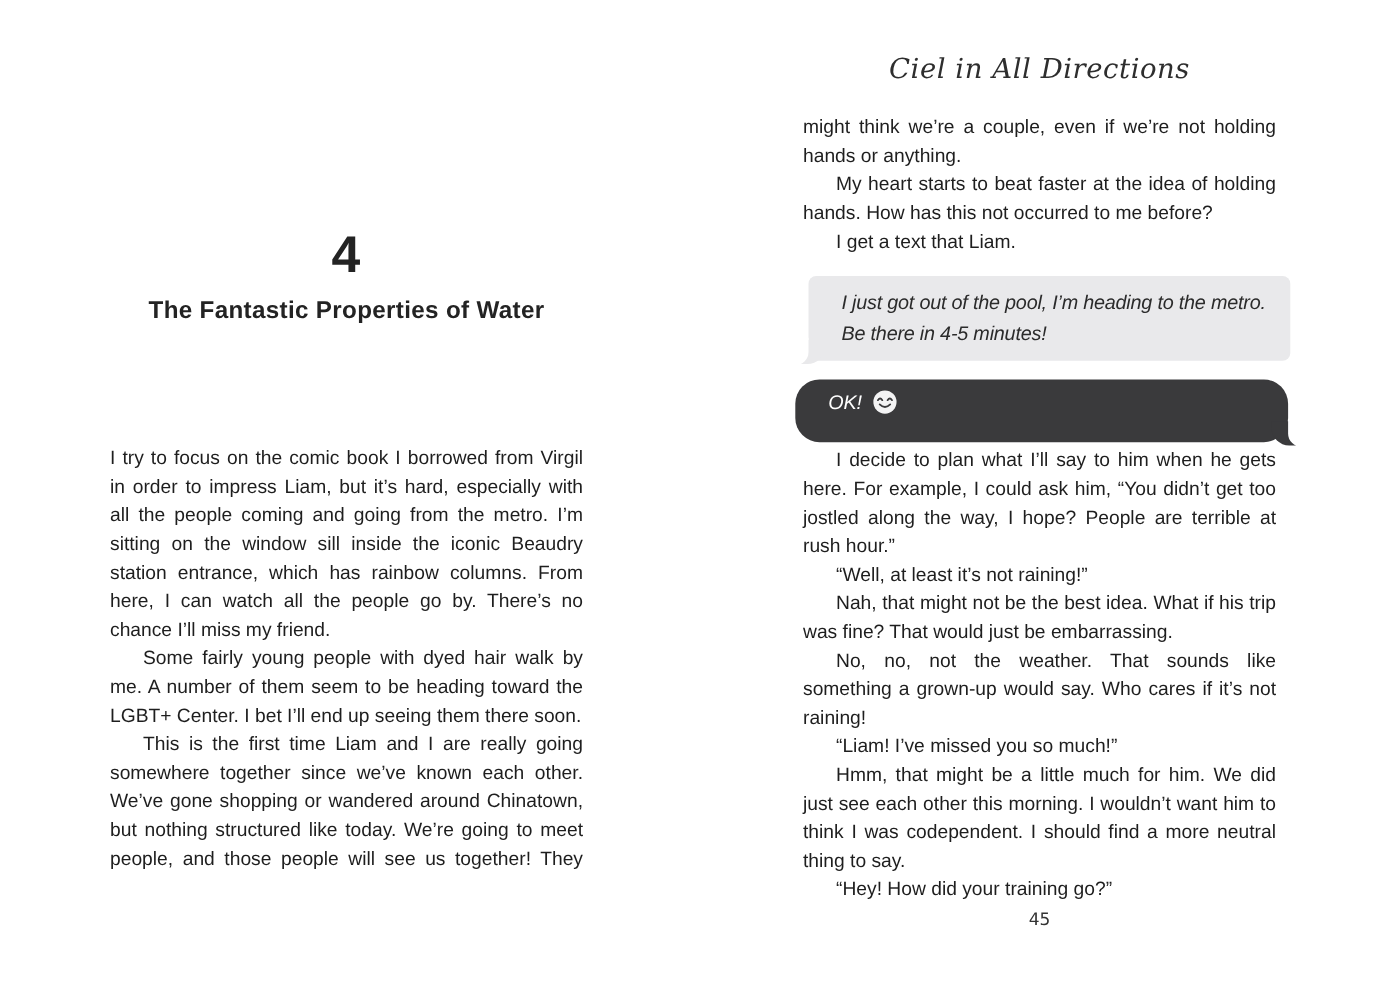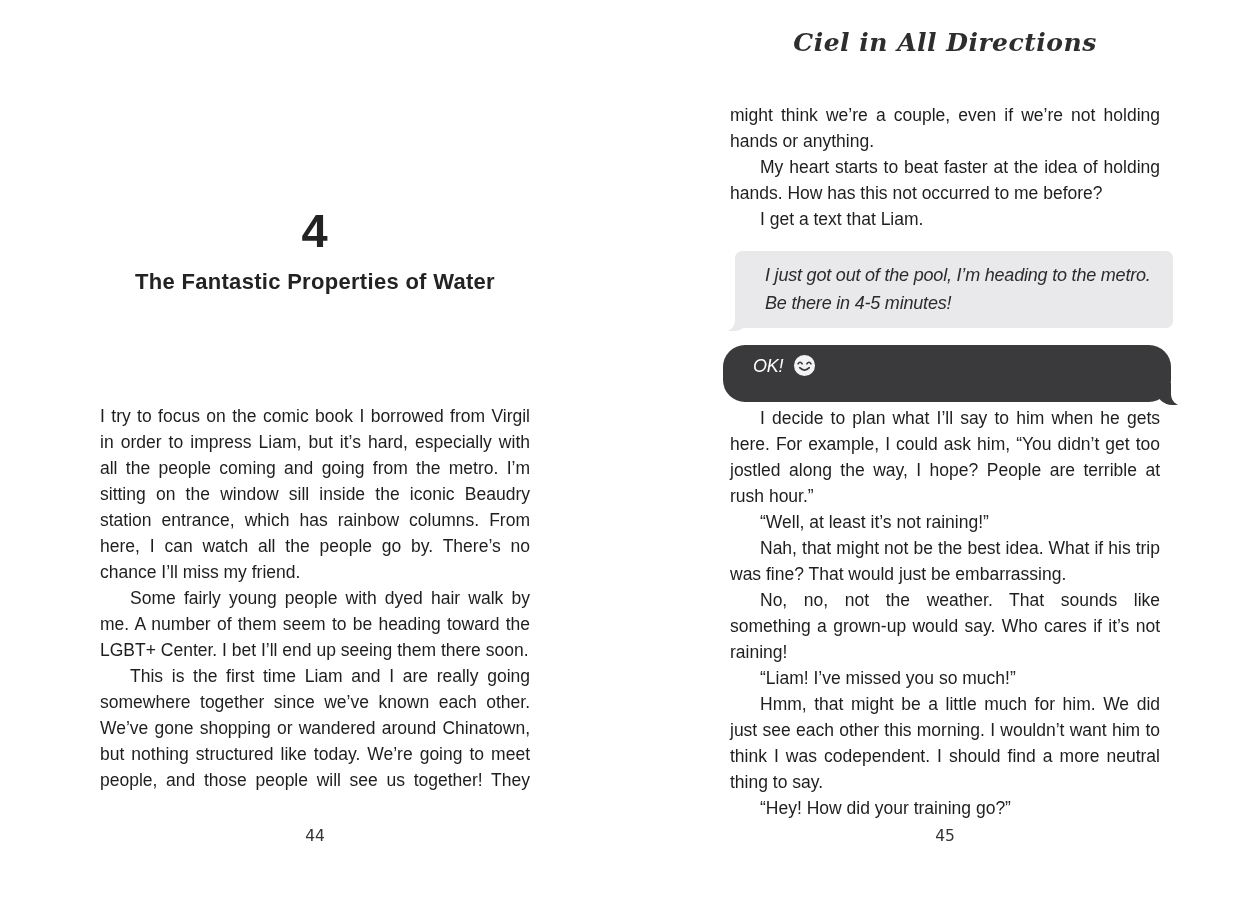--- a/index.html
+++ b/index.html
@@ -31,23 +31,23 @@
   .para {
     font-family:Liberation Sans, sans-serif;
     font-size:17.5px; line-height:26px; text-align:justify;
     color:var(--body-text); text-indent:30px;
   }
   .para.no-indent { text-indent:0; }
   .para.cont { text-align-last:justify; }
 
   
   .running-header {
-    position:absolute; top:28px; left:0; right:0; text-align:center;
+    position:absolute; top:48px; left:0; right:0; text-align:center;
     font-family:"DejaVu Serif","Liberation Serif",serif; font-style:italic;
-    font-size:25px; font-weight:700; color:#2e2e2e; letter-spacing:0.5px;
+    font-size:25px; font-weight:400; color:#2e2e2e; letter-spacing:0.5px;
   }
 
   
   .messages { position:absolute; top:251px; left:5px; width:430px; }
   .bubble {
     position:relative; display:block;
     font-family:"Liberation Sans","DejaVu Sans",sans-serif;
     font-style:italic; letter-spacing:-0.2px;
   }
   .bubble .msg { position:relative; z-index:2; }
@@ -99,21 +99,20 @@
       <div class="chapter-number">4</div>
       <h1 class="chapter-title">The Fantastic Properties of Water</h1>
     </div>
 
     <div class="body-text body-left">
       <p class="para no-indent">I try to focus on the comic book I borrowed from Virgil in order to impress Liam, but it’s hard, especially with all the people coming and going from the metro. I’m sitting on the window sill inside the iconic Beaudry station entrance, which has rainbow columns. From here, I can watch all the people go by. There’s no chance I’ll miss my friend.</p>
       <p class="para">Some fairly young people with dyed hair walk by me. A number of them seem to be heading toward the LGBT+ Center. I bet I’ll end up seeing them there soon.</p>
       <p class="para cont">This is the first time Liam and I are really going somewhere together since we’ve known each other. We’ve gone shopping or wandered around Chinatown, but nothing structured like today. We’re going to meet people, and those people will see us together! They</p>
     </div>
 
-    <div class="page-number">44</div>
   </section>
 
   <section class="page page-right">
     <header class="running-header">Ciel in All Directions</header>
 
     <div class="body-text body-top">
       <p class="para no-indent">might think we’re a couple, even if we’re not holding hands or anything.</p>
       <p class="para">My heart starts to beat faster at the idea of holding hands. How has this not occurred to me before?</p>
       <p class="para">I get a text that Liam.</p>
     </div>

